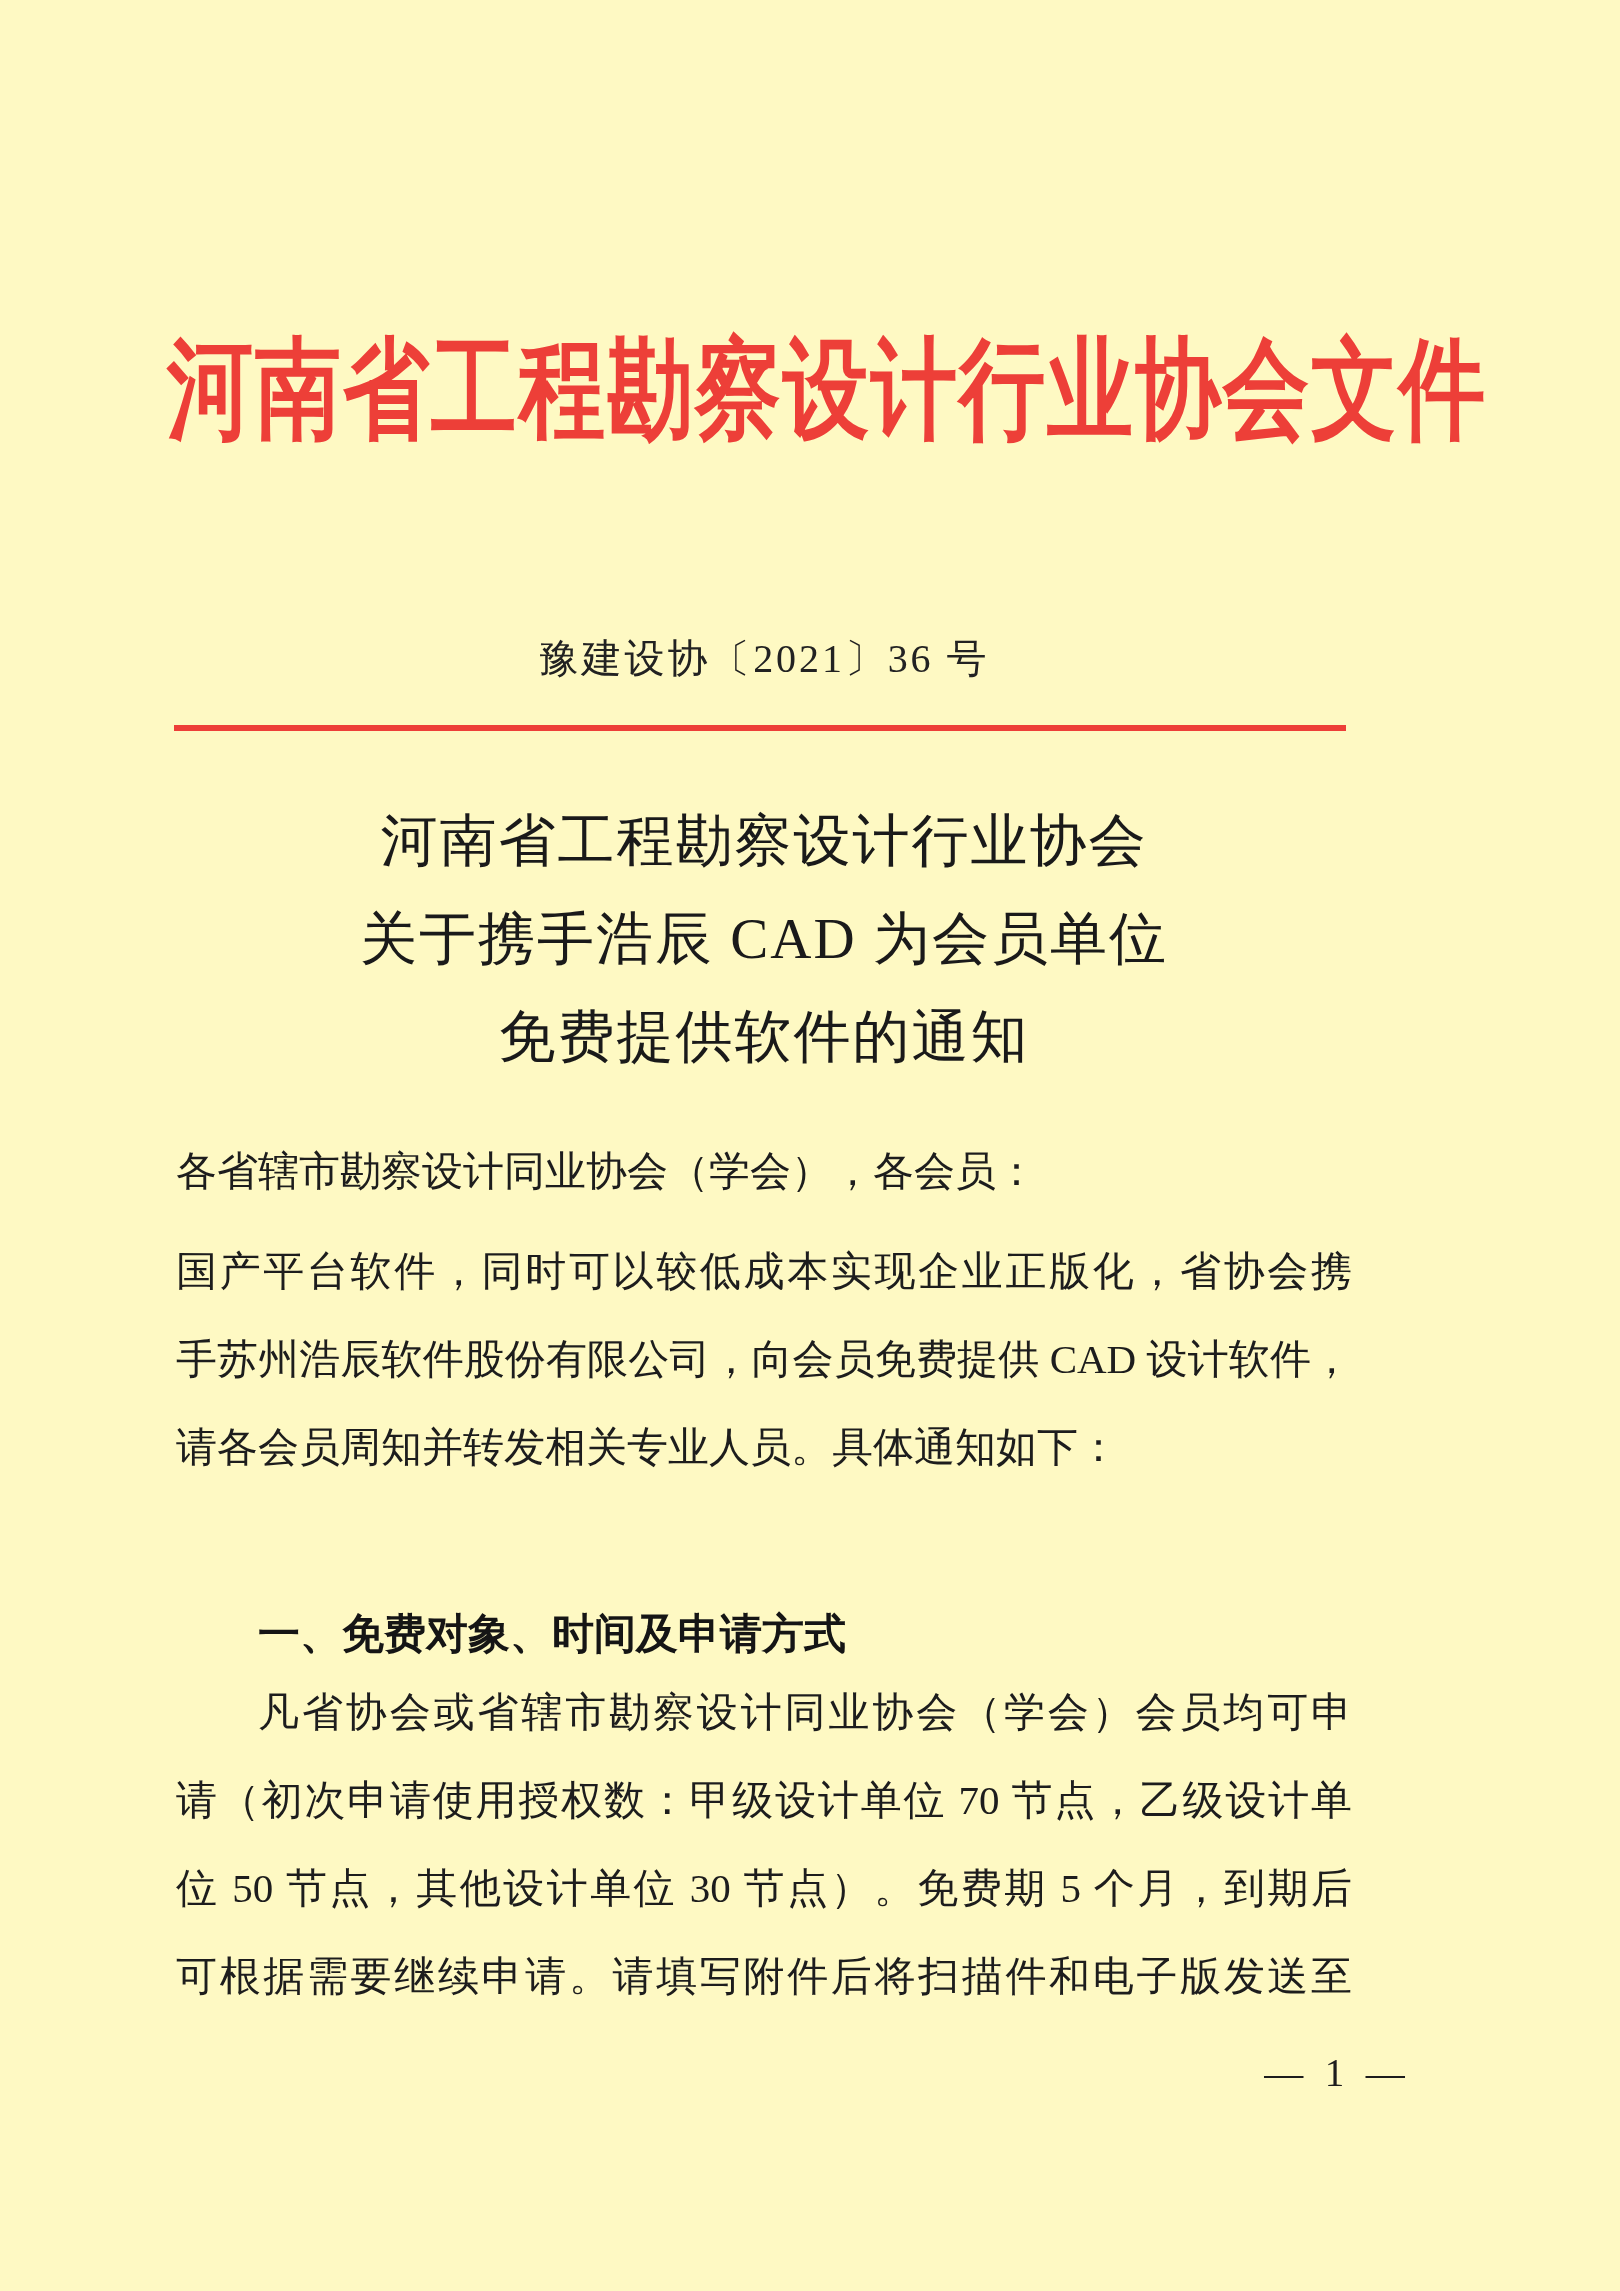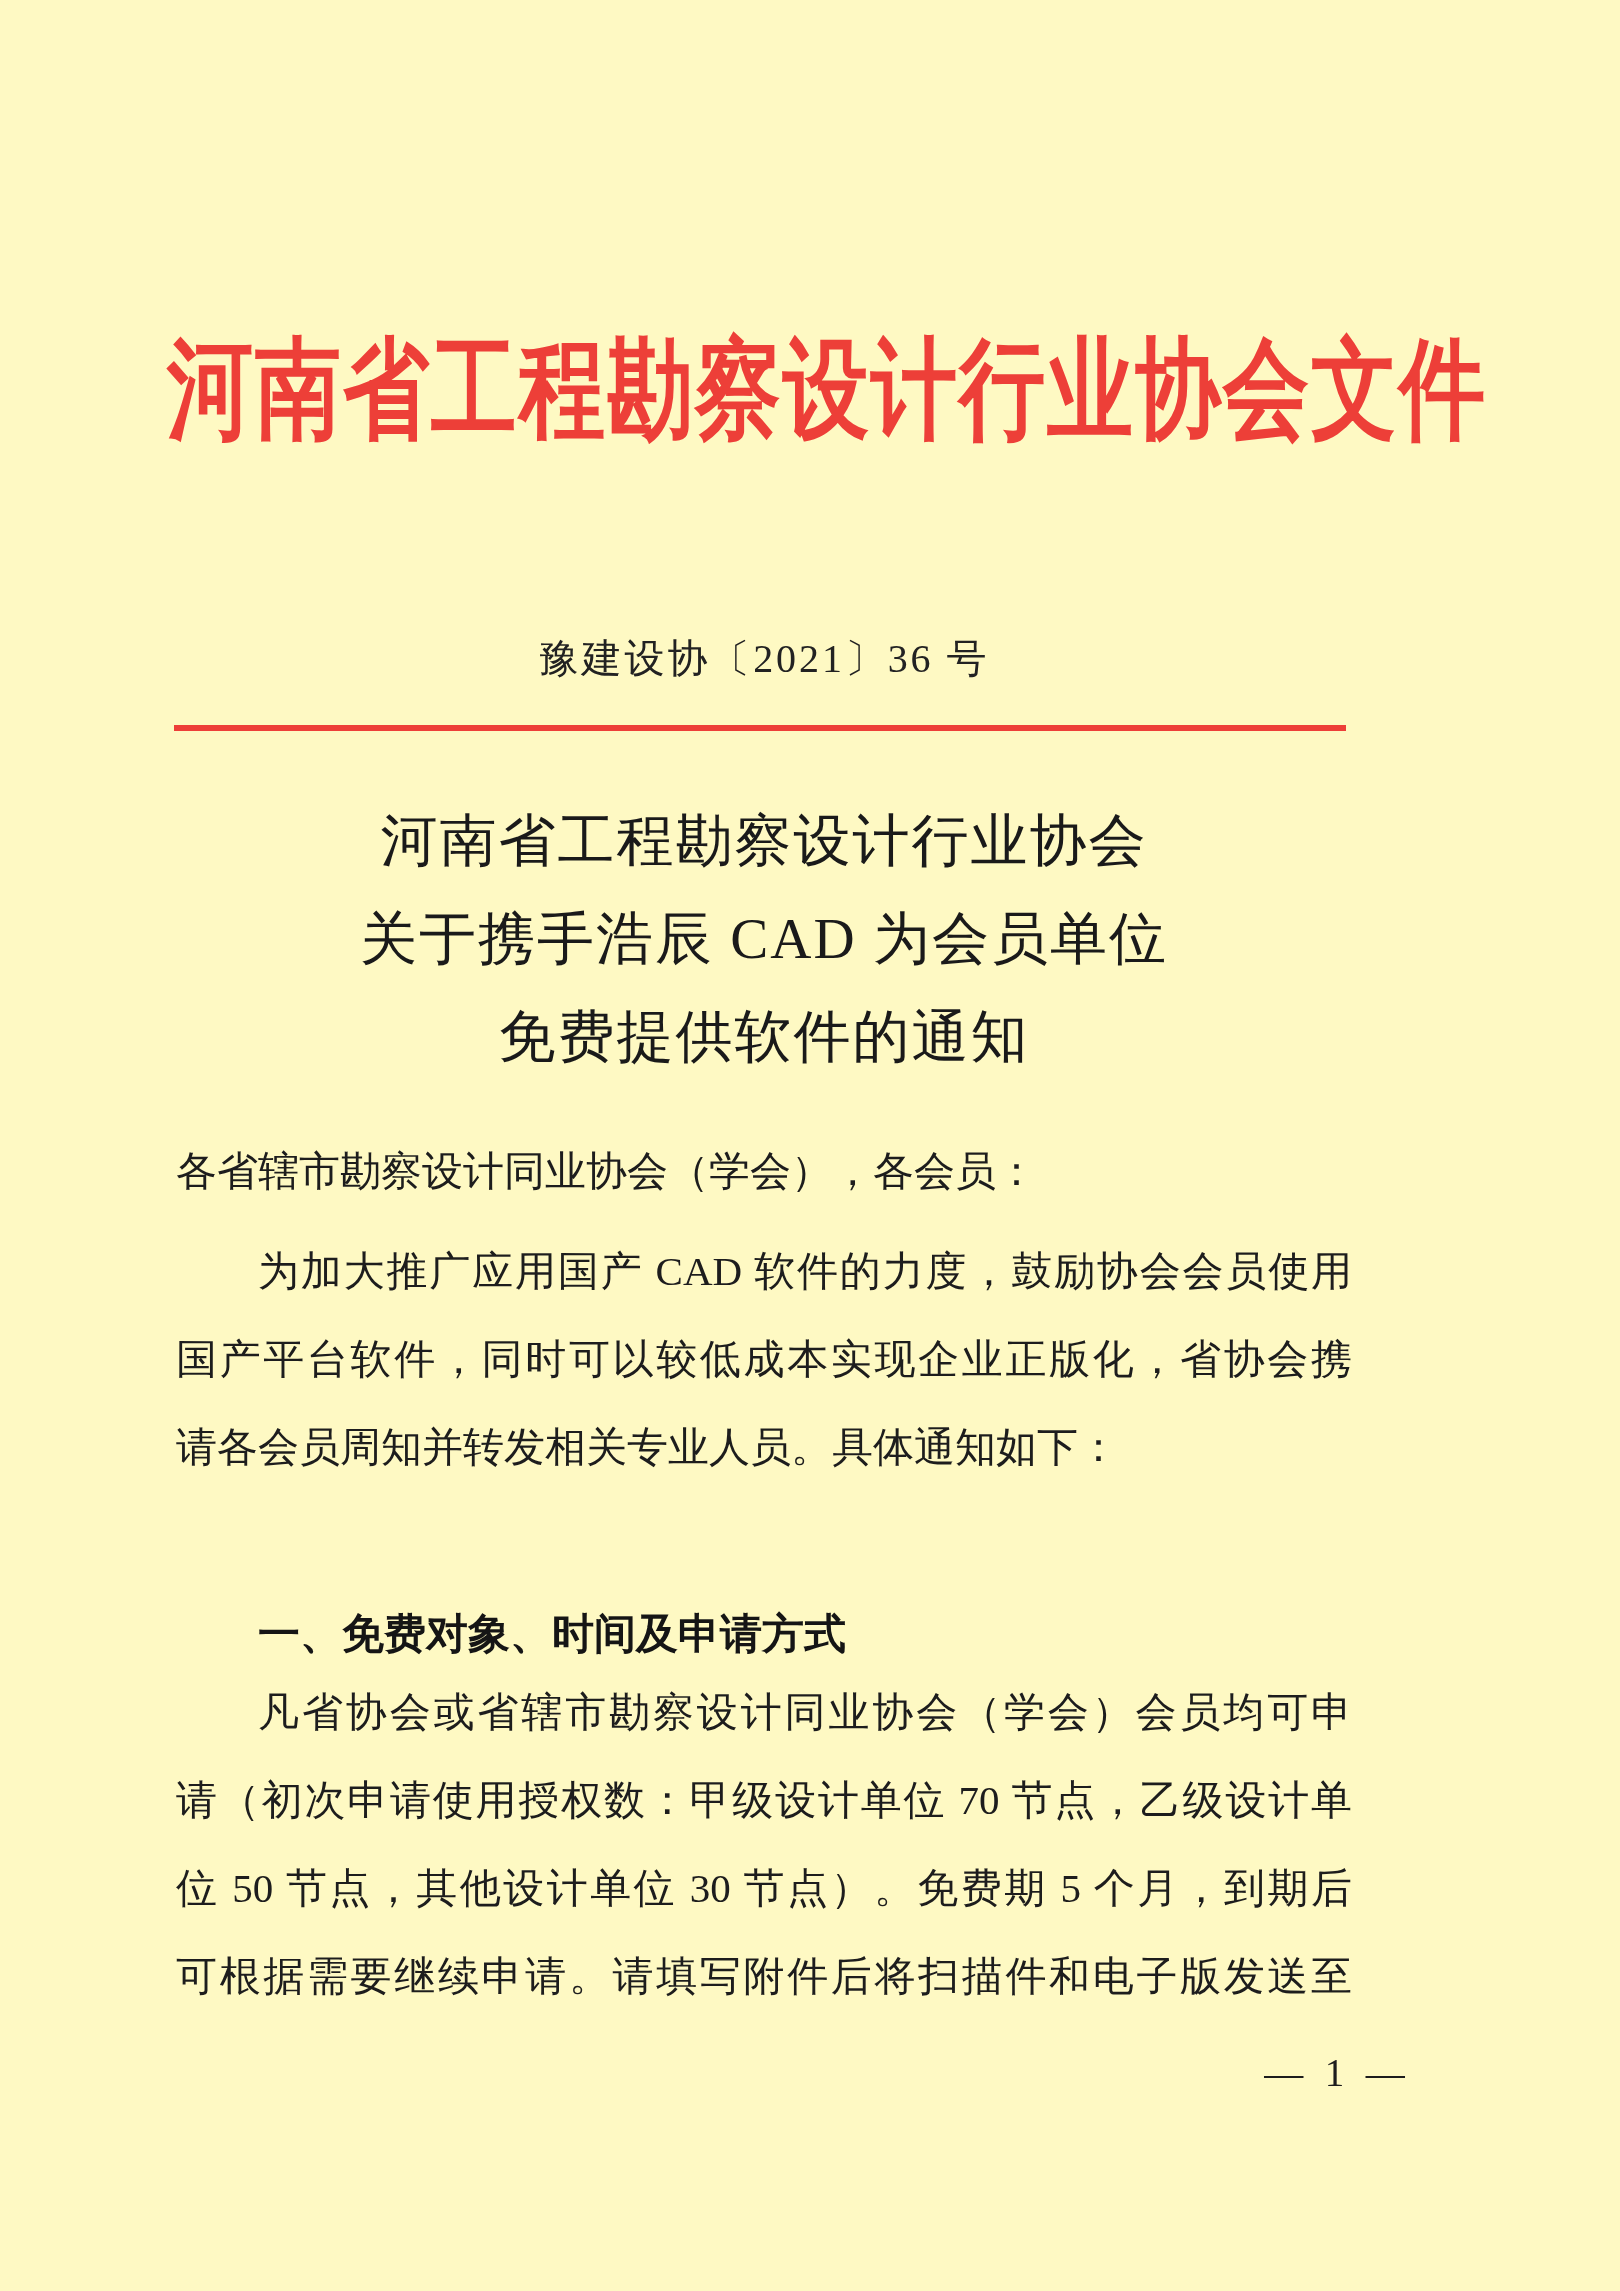--- a/index.html
+++ b/index.html
@@ -123,22 +123,22 @@
 
   <div class="doc-title content-col">
     <div class="tline">河南省工程勘察设计行业协会</div>
     <div class="tline">关于携手浩辰 CAD 为会员单位</div>
     <div class="tline">免费提供软件的通知</div>
   </div>
 
   <div class="salutation content-col">各省辖市勘察设计同业协会（学会），各会员：</div>
 
   <div class="para p1 content-col">
-    <div class="bline justify indent2">为加大推广应用国产 CAD 软件的力度，鼓励协会会员使用</div>
     <div class="bline justify">国产平台软件，同时可以较低成本实现企业正版化，省协会携</div>
+    <div class="bline justify">手苏州浩辰软件股份有限公司，向会员免费提供 CAD 设计软件，</div>
     <div class="bline">请各会员周知并转发相关专业人员。具体通知如下：</div>
   </div>
 
   <div class="section-heading content-col">一、免费对象、时间及申请方式</div>
 
   <div class="para p2 content-col">
     <div class="bline justify indent2">凡省协会或省辖市勘察设计同业协会（学会）会员均可申</div>
     <div class="bline justify">请（初次申请使用授权数：甲级设计单位 70 节点，乙级设计单</div>
     <div class="bline justify">位 50 节点，其他设计单位 30 节点）。免费期 5 个月，到期后</div>
     <div class="bline justify">可根据需要继续申请。请填写附件后将扫描件和电子版发送至</div>

